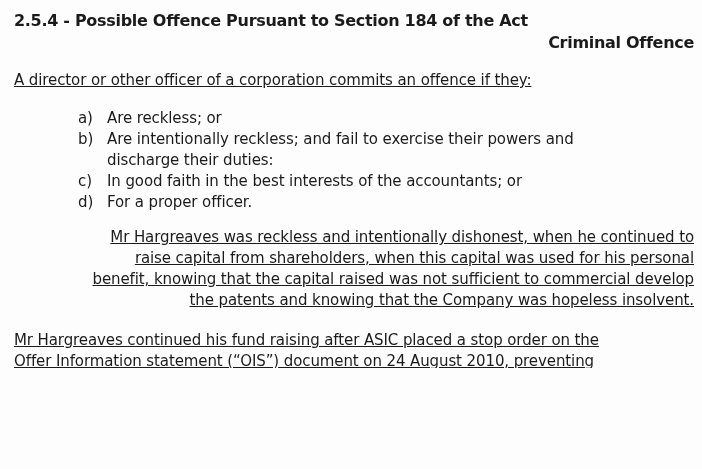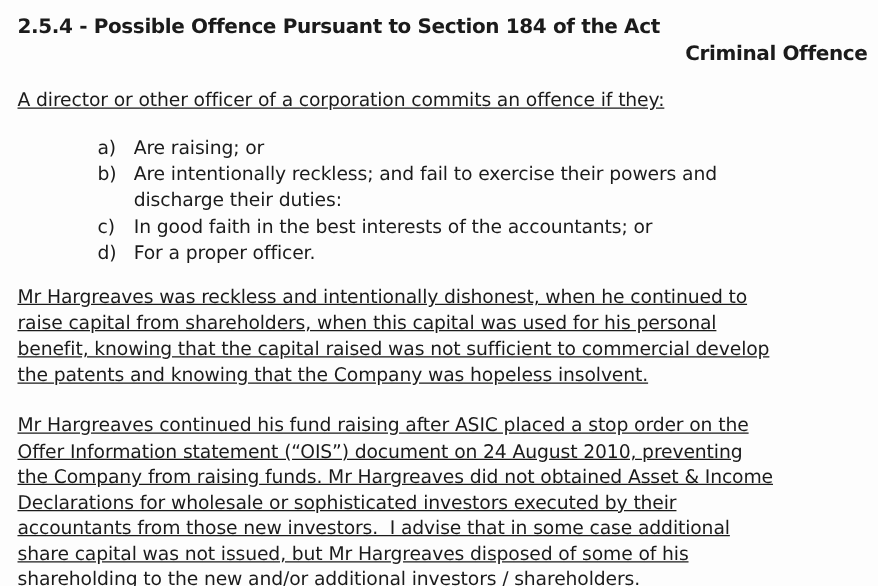--- a/index.html
+++ b/index.html
@@ -11,21 +11,21 @@
     height: 469px;
     background: #fdfdfd;
     overflow: hidden;
     font-family: "DejaVu Sans", "Liberation Sans", sans-serif;
     color: #1b1b1b;
     -webkit-font-smoothing: antialiased;
   }
   .page {
     box-sizing: border-box;
     width: 702px;
-    height: 469px;
+    height: 368px;
     padding: 10px 8px 0 14px;
     overflow: hidden;
   }
   
   .heading {
     font-weight: bold;
     font-size: 16px;
     line-height: 22px;
     letter-spacing: -0.3px;
     margin: 0 0 16px 0;
@@ -55,20 +55,21 @@
   }
   .offence-item {
     display: grid;
     grid-template-columns: 29px 1fr;
   }
   .offence-item .item-text {
     white-space: pre;
   }
   .para-block {
     margin-bottom: 19px;
+    text-align: right;
   }
   .para-last {
     line-height: 20.5px;
     margin-bottom: 0;
   }
 </style>
 </head>
 <body>
 
 <div class="page">
@@ -76,21 +77,21 @@
   <div class="heading">
     <div class="h-line1">2.5.4 - Possible Offence Pursuant to Section 184 of the Act</div>
     <div class="h-line2">Criminal Offence</div>
   </div>
 
   <p class="para intro">A director or other officer of a corporation commits an offence if they:</p>
 
   <div class="offence-list">
     <div class="offence-item">
       <span class="item-letter">a)</span>
-      <span class="item-text">Are raising; or</span>
+      <span class="item-text">Are reckless; or</span>
     </div>
     <div class="offence-item">
       <span class="item-letter">b)</span>
       <span class="item-text">Are intentionally reckless; and fail to exercise their powers and
 discharge their duties:</span>
     </div>
     <div class="offence-item">
       <span class="item-letter">c)</span>
       <span class="item-text">In good faith in the best interests of the accountants; or</span>
     </div>

